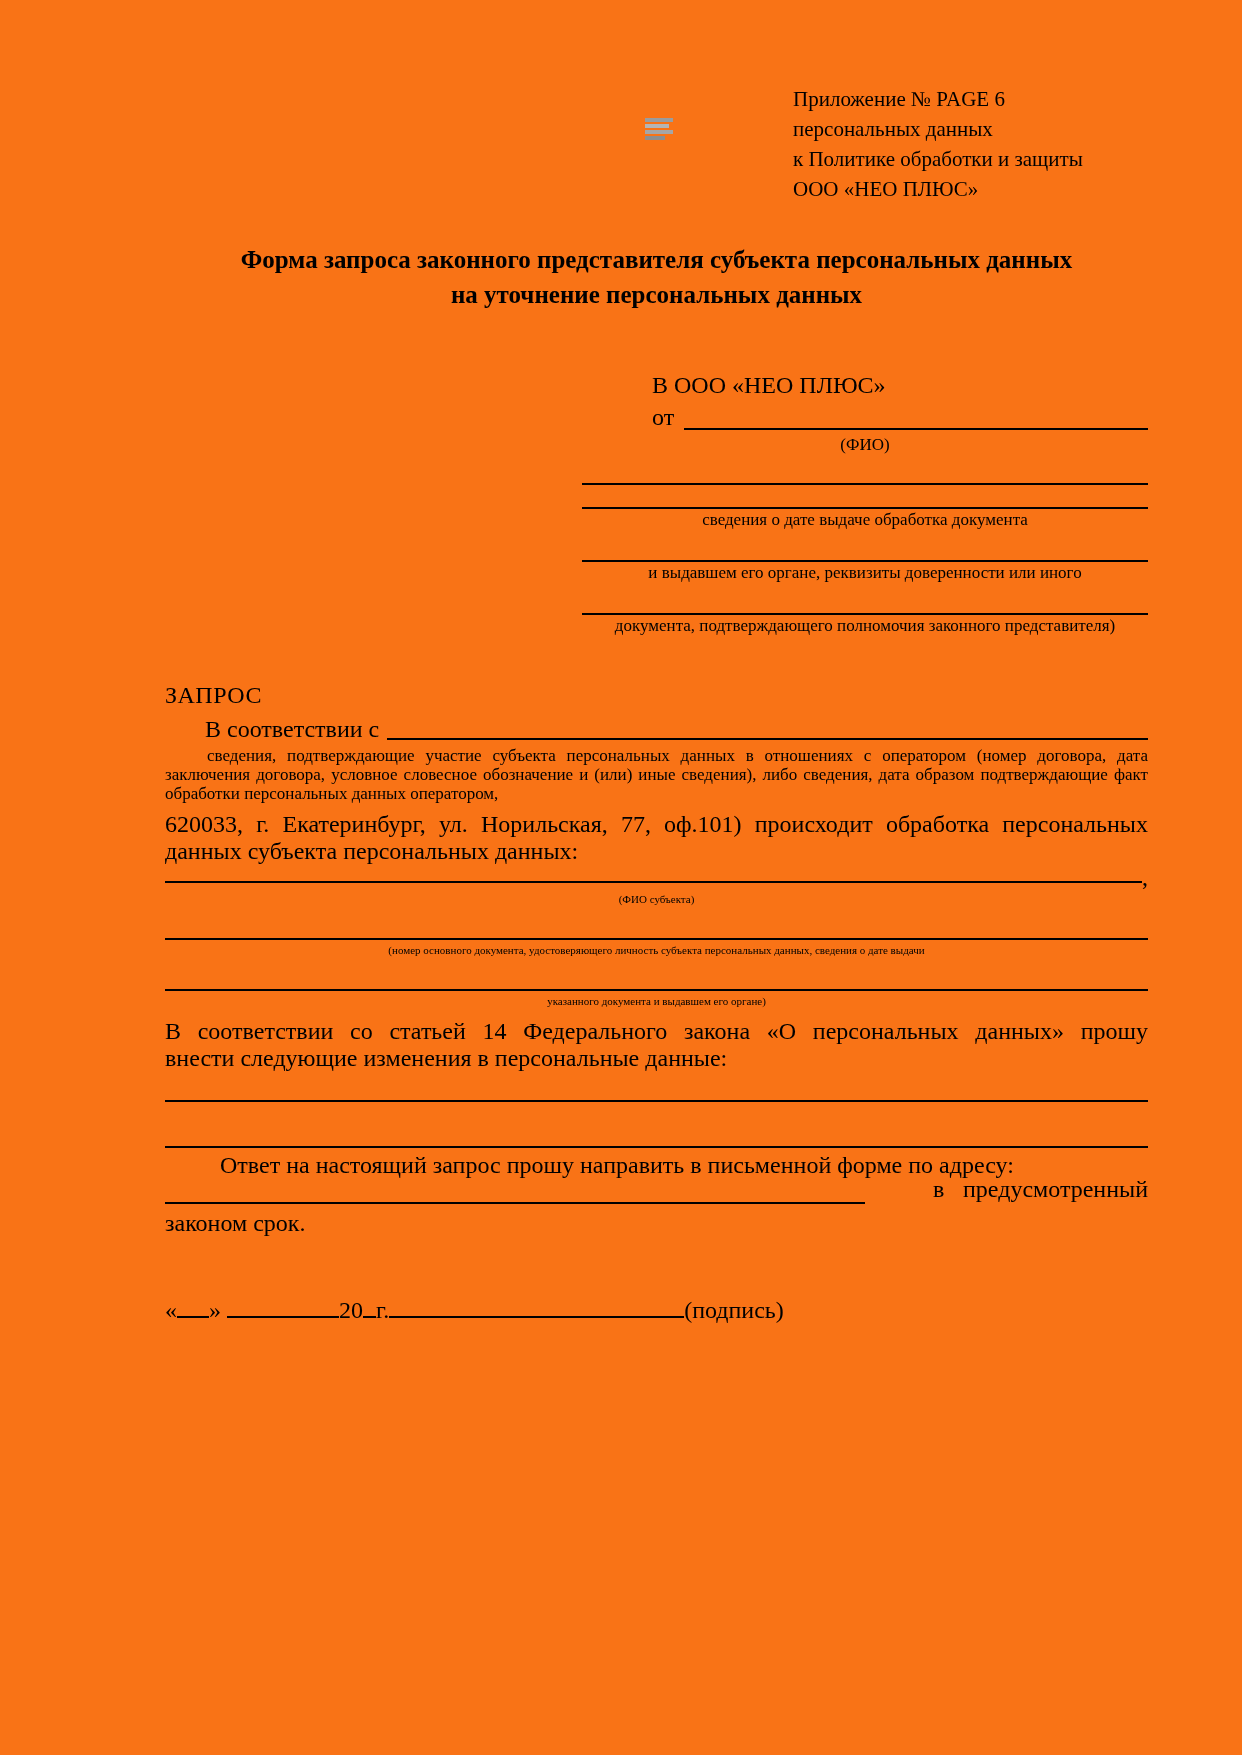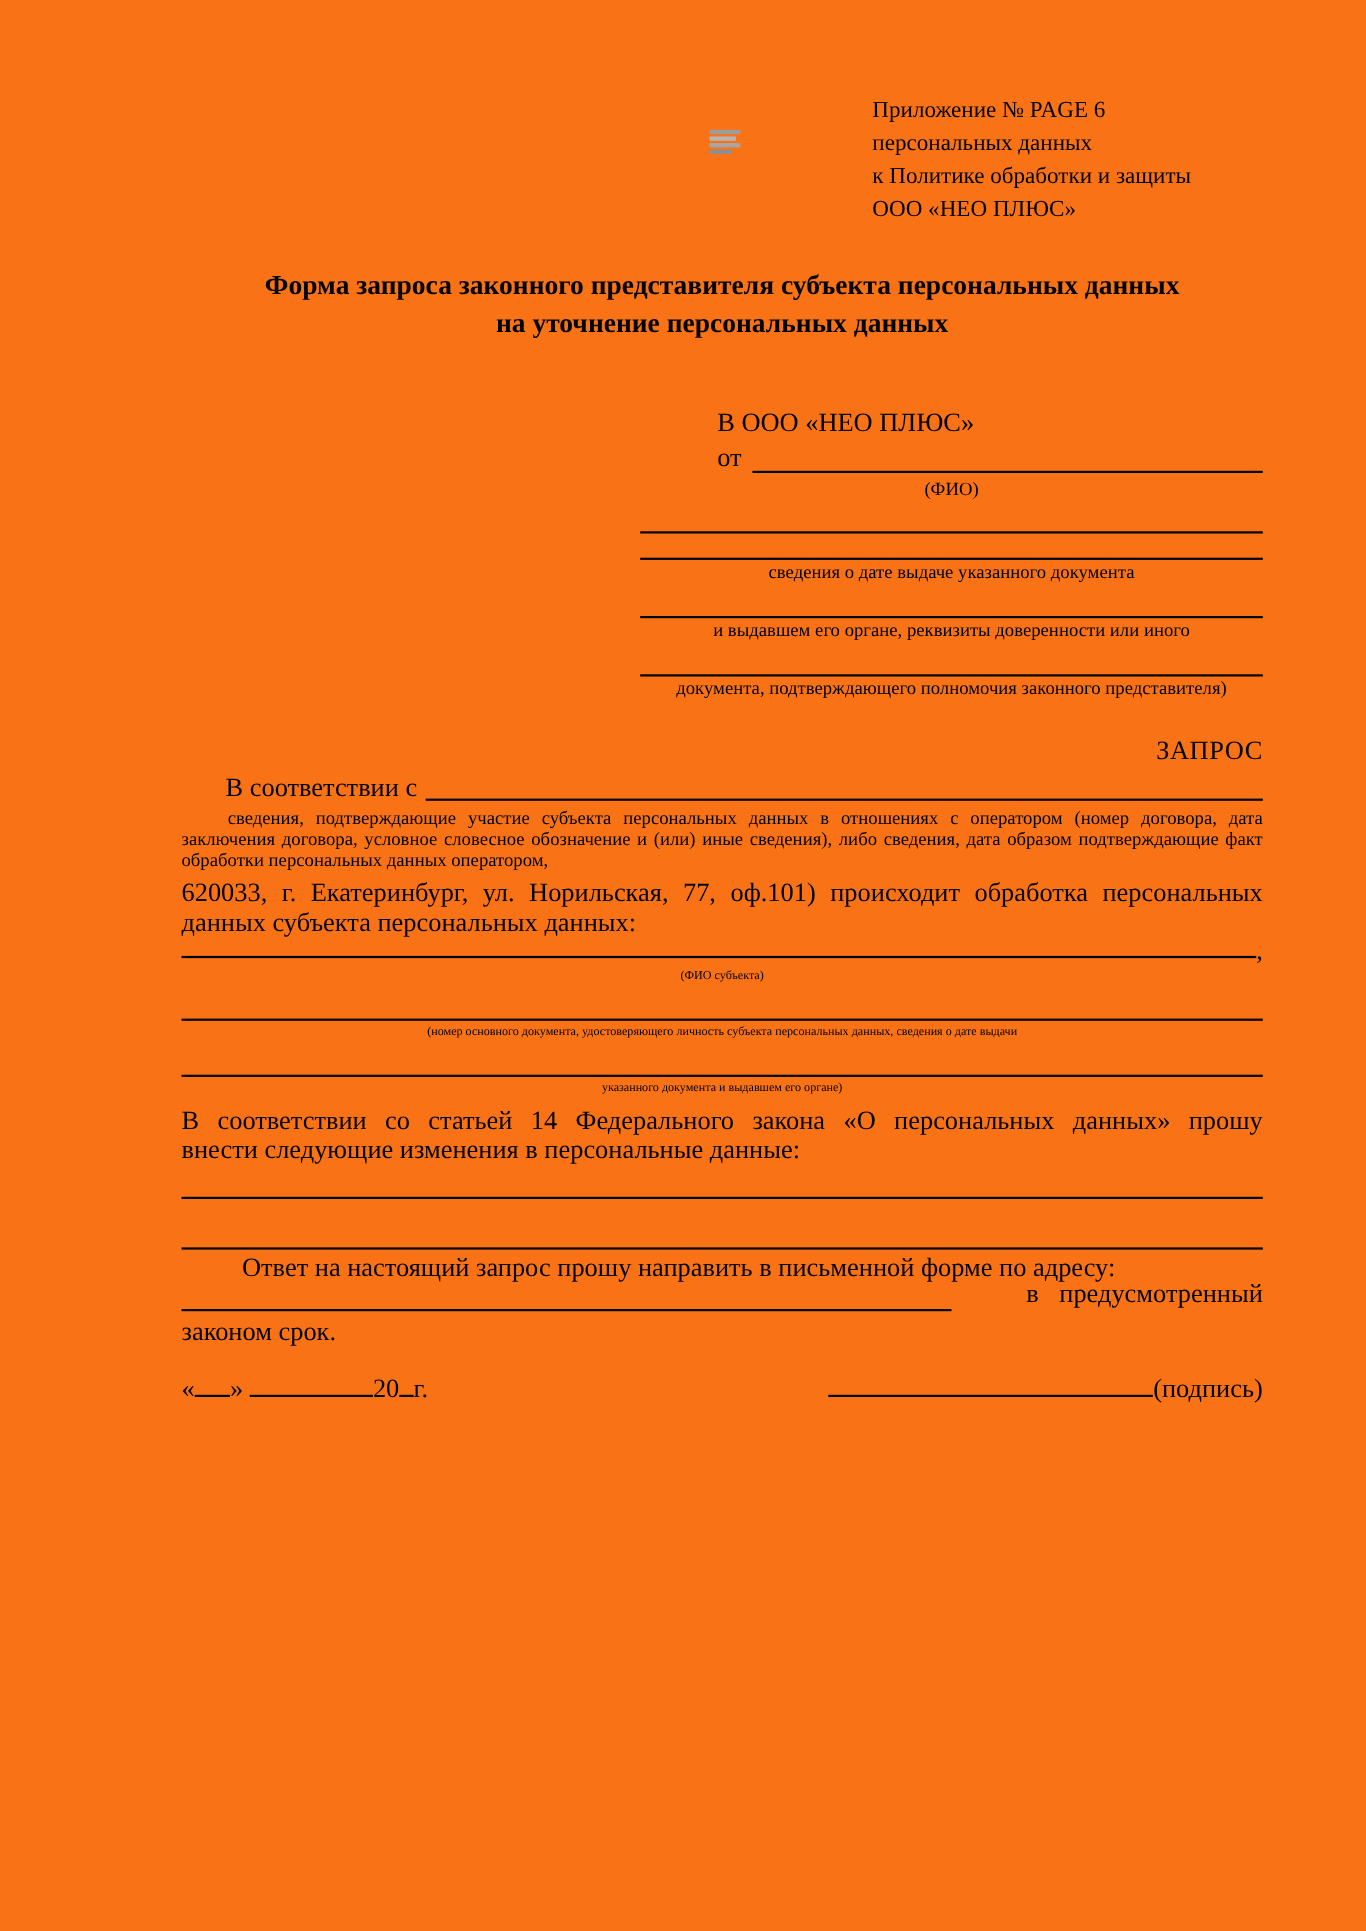--- a/index.html
+++ b/index.html
@@ -27,21 +27,21 @@
   .addr-from { display:flex; padding-left:70px; height:30px; }
   .addr-from .fill { margin-left:10px; }
 
   .fill { flex:1 1 auto; border-bottom:2px solid #000; margin-bottom:4px; }
 
   .cap { font-size:17px; line-height:21px; text-align:center; margin-bottom:6px; }
   .cap-sp { margin-bottom:8px; }
 
   .blank { height:22px; border-bottom:2px solid #000; }
 
-  .zapros { text-align:right; font-size:24px; margin-top:34px; height:28px; letter-spacing:0.5px; }
+  .zapros { text-align:left; font-size:24px; margin-top:46px; height:28px; letter-spacing:0.5px; }
 
   .p-accord { display:flex; height:28px; margin-top:6px; }
   .p-accord .lead { padding-left:40px; white-space:nowrap; }
   .p-accord .fill { margin-left:8px; }
 
   .footnote { font-size:17px; line-height:19px; margin-top:2px; }
   .jline { text-align:justify; text-align-last:justify; }
   .jline-last { text-align:justify; text-align-last:left; }
   .findent { text-indent:42px; }
 
@@ -59,21 +59,21 @@
   .rule-1 { height:28px; border-bottom:2px solid #000; }
   .rule-2 { height:44px; border-bottom:2px solid #000; }
 
   .p-answer1 { margin-top:4px; line-height:26px; text-indent:55px; }
   .answer-row { display:flex; align-items:flex-end; height:26px; }
   .answer-row .line700 { width:700px; border-bottom:2px solid #000; height:22px; }
   .answer-row .w1 { margin-left:68px; }
   .answer-row .w2 { margin-left:auto; }
   .p-answer3 { margin-top:6px; line-height:26px; }
 
-  .footer-row { display:flex; justify-content:space-between; align-items:flex-end; margin-top:24px; line-height:26px; }
+  .footer-row { display:flex; justify-content:flex-start; align-items:flex-end; margin-top:60px; line-height:26px; }
   .u { display:inline-block; border-bottom:2px solid #000; height:20px; vertical-align:baseline; }
   .u35 { width:32px; }
   .u145 { width:112px; }
   .u14 { width:13px; }
   .u290 { width:295px; }
   .sig-group { white-space:nowrap; }
   .date-group { white-space:nowrap; }
 </style>
 </head>
 <body>
@@ -103,21 +103,21 @@
     <div class="addr-to">В ООО «НЕО ПЛЮС»</div>
     <div class="addr-from">
       <span>от</span>
       <div class="fill"></div>
     </div>
     <div class="cap">(ФИО)</div>
 
     <div class="blank"></div>
 
     <div class="blank"></div>
-    <div class="cap cap-sp">сведения о дате выдаче указанного документа</div>
+    <div class="cap cap-sp">сведения о дате выдаче обработка документа</div>
 
     <div class="blank"></div>
     <div class="cap cap-sp">и выдавшем его органе, реквизиты доверенности или иного</div>
 
     <div class="blank"></div>
     <div class="cap">документа, подтверждающего полномочия законного представителя)</div>
   </div>
 
   <div class="zapros">ЗАПРОС</div>
 

